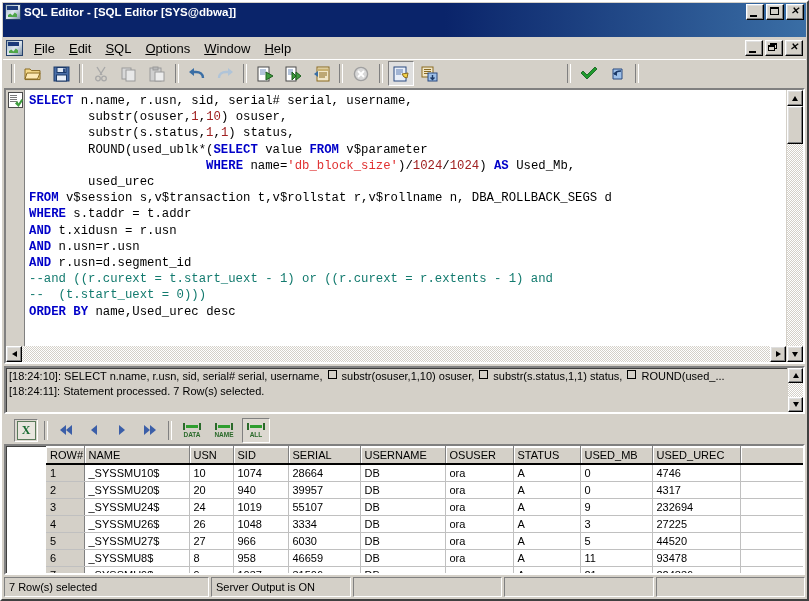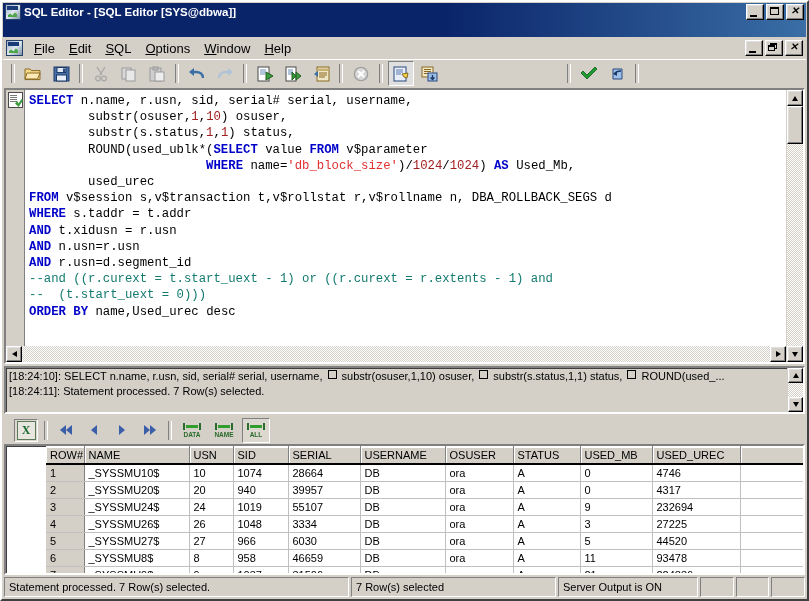--- a/index.html
+++ b/index.html
@@ -681,21 +681,20 @@
             <td>21</td>
             <td>224836</td>
             <td></td>
           </tr>
         </tbody>
     </table>
     <div class="gridfill"></div>
   </div>
 
   <div class="statusbar">
-    <div class="spane s1">Statement processed. 7 Row(s) selected.</div>
     <div class="spane s2">7 Row(s) selected</div>
     <div class="spane s3">Server Output is ON</div>
     <div class="spane sm"></div>
     <div class="spane sm"></div>
     <div class="spane sm"></div>
   </div>
 
 </div>
 
 </body></html>

